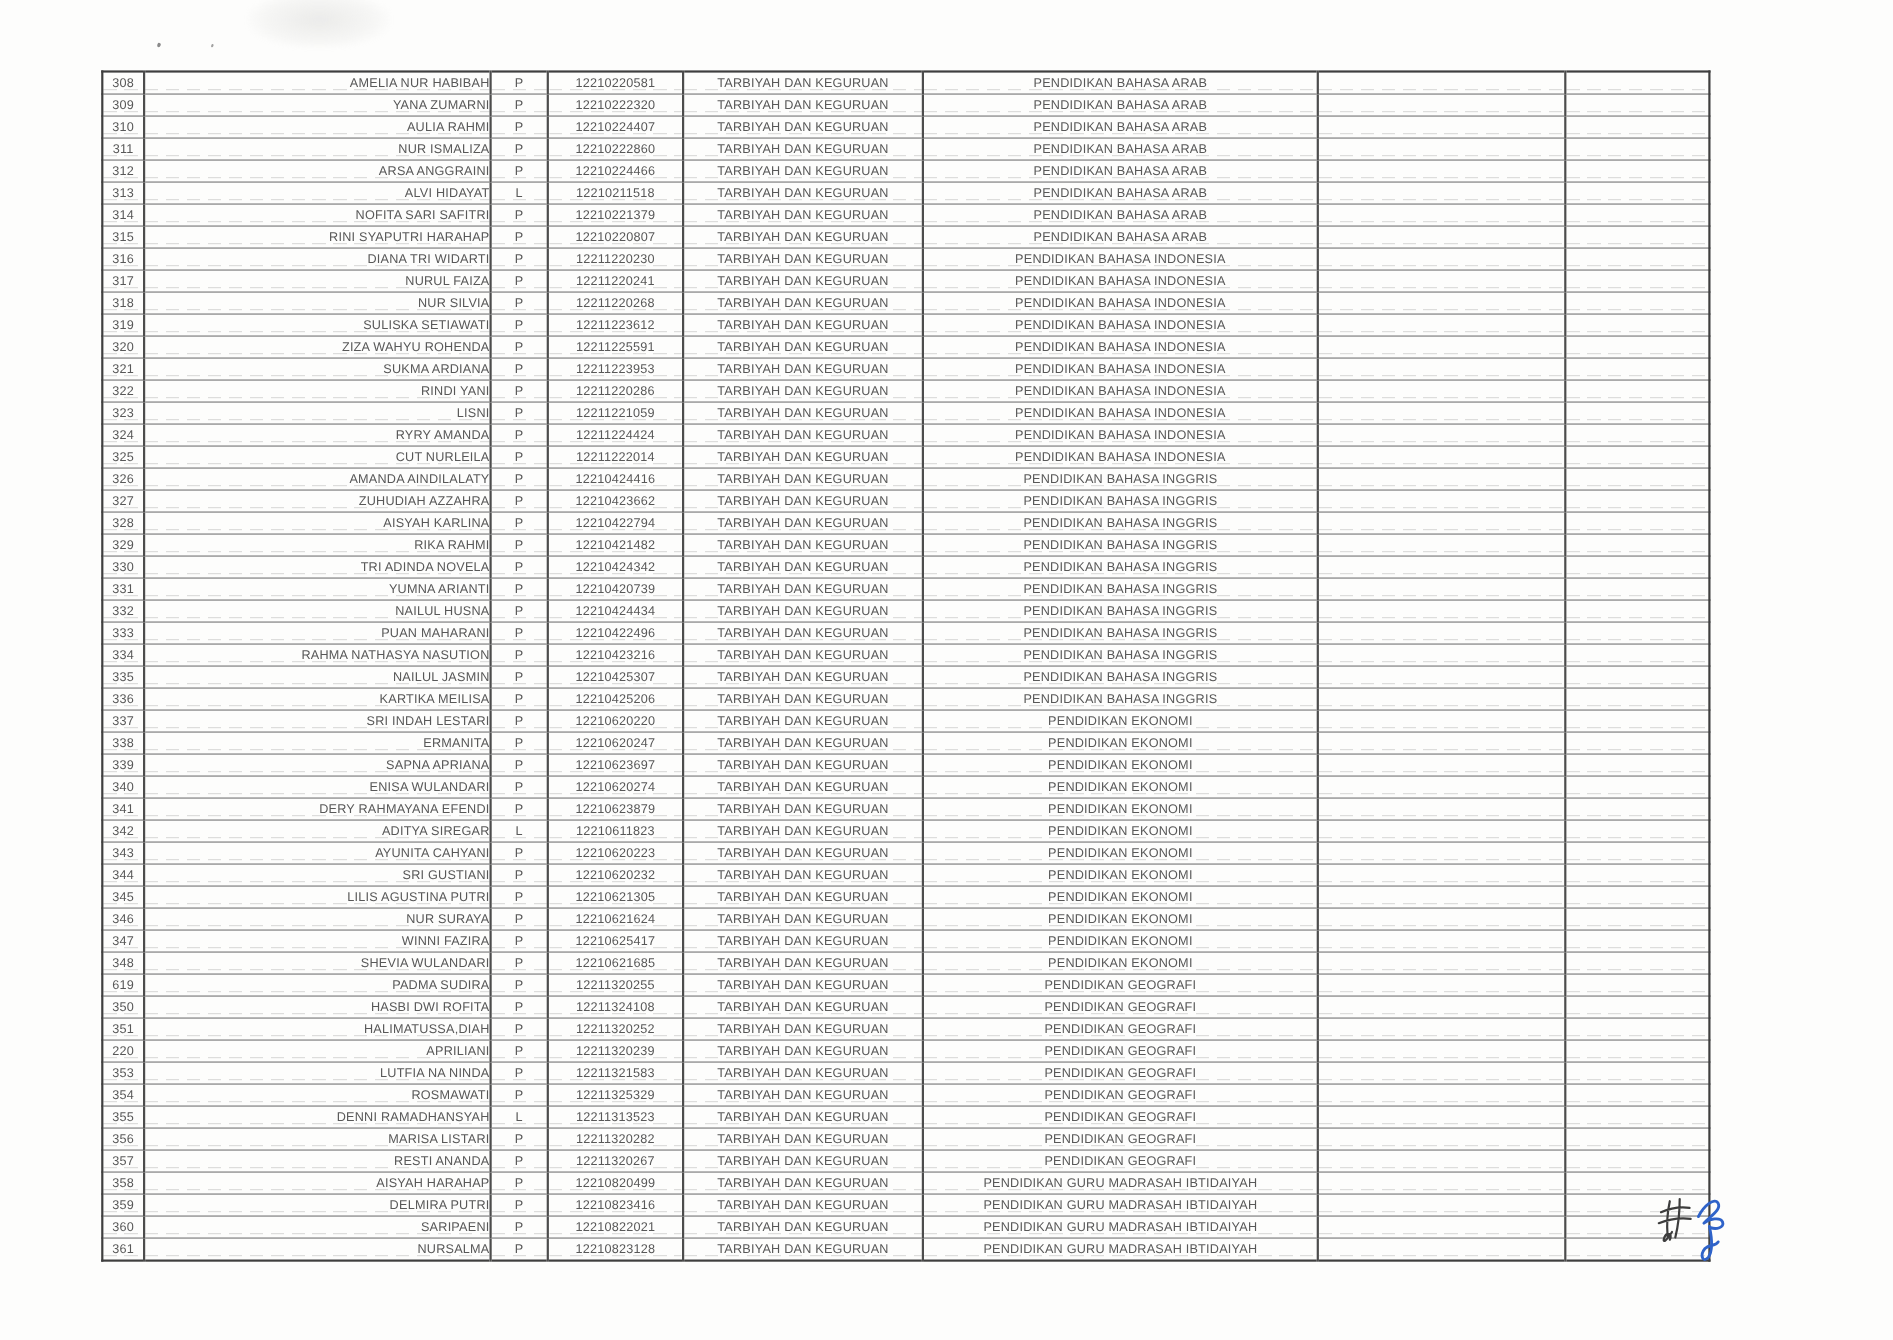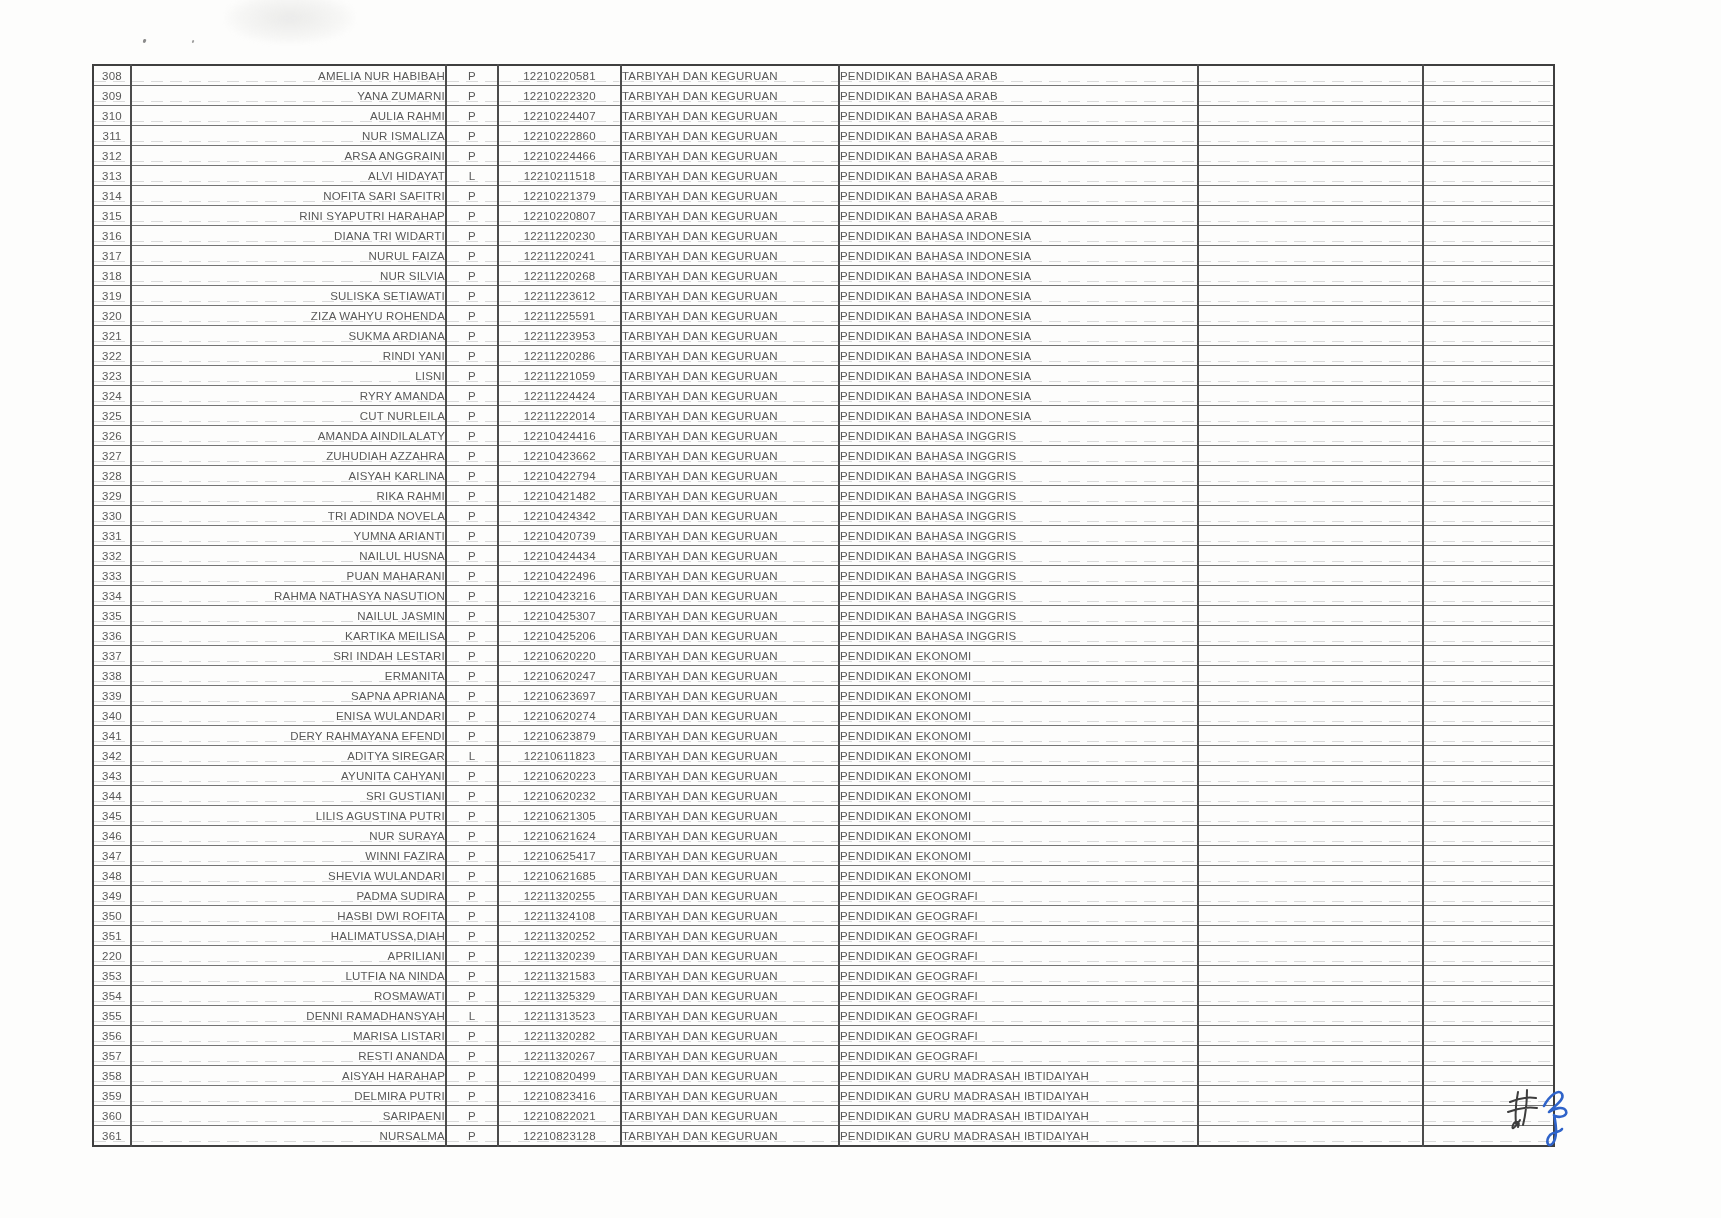--- a/index.html
+++ b/index.html
@@ -58,22 +58,22 @@
     background-image: repeating-linear-gradient(90deg, rgba(135,135,135,0.30) 0 12px, rgba(135,135,135,0) 12px 19px);
     background-size: 100% 1px;
     background-repeat: no-repeat;
     background-position: 0 calc(100% - 3px);
   }
   table.roster tr:first-child td { border-top: none; }
   td.c-no     { text-align: center; border-right: 2px solid #4c4c4c; }
   td.c-name   { text-align: right; padding-left: 6px; border-right: 2px solid #4c4c4c; }
   td.c-gender { text-align: center; border-right: 2px solid #4c4c4c; }
   td.c-nim    { text-align: center; letter-spacing: 0.6px; border-right: 2px solid #4c4c4c; border-radius: 10px; }
-  td.c-fac    { border-right: 2px solid #4c4c4c; }
-  td.c-prog   { border-right: 2px solid #4c4c4c; }
+  td.c-fac    { text-align: center; border-right: 2px solid #4c4c4c; }
+  td.c-prog   { text-align: center; border-right: 2px solid #4c4c4c; }
   td.c-blank1 { border-right: 2px solid #4c4c4c; }
   td.c-blank2 { }
 
   .sig {
     position: absolute;
     left: 1502px;
     top: 1086px;
     width: 78px;
     height: 68px;
   }
@@ -508,21 +508,21 @@
       <td class="c-no">348</td>
       <td class="c-name">SHEVIA WULANDARI</td>
       <td class="c-gender">P</td>
       <td class="c-nim">12210621685</td>
       <td class="c-fac">TARBIYAH DAN KEGURUAN</td>
       <td class="c-prog">PENDIDIKAN EKONOMI</td>
       <td class="c-blank1"></td>
       <td class="c-blank2"></td>
     </tr>
         <tr>
-      <td class="c-no">349</td>
+      <td class="c-no">619</td>
       <td class="c-name">PADMA SUDIRA</td>
       <td class="c-gender">P</td>
       <td class="c-nim">12211320255</td>
       <td class="c-fac">TARBIYAH DAN KEGURUAN</td>
       <td class="c-prog">PENDIDIKAN GEOGRAFI</td>
       <td class="c-blank1"></td>
       <td class="c-blank2"></td>
     </tr>
         <tr>
       <td class="c-no">350</td>

